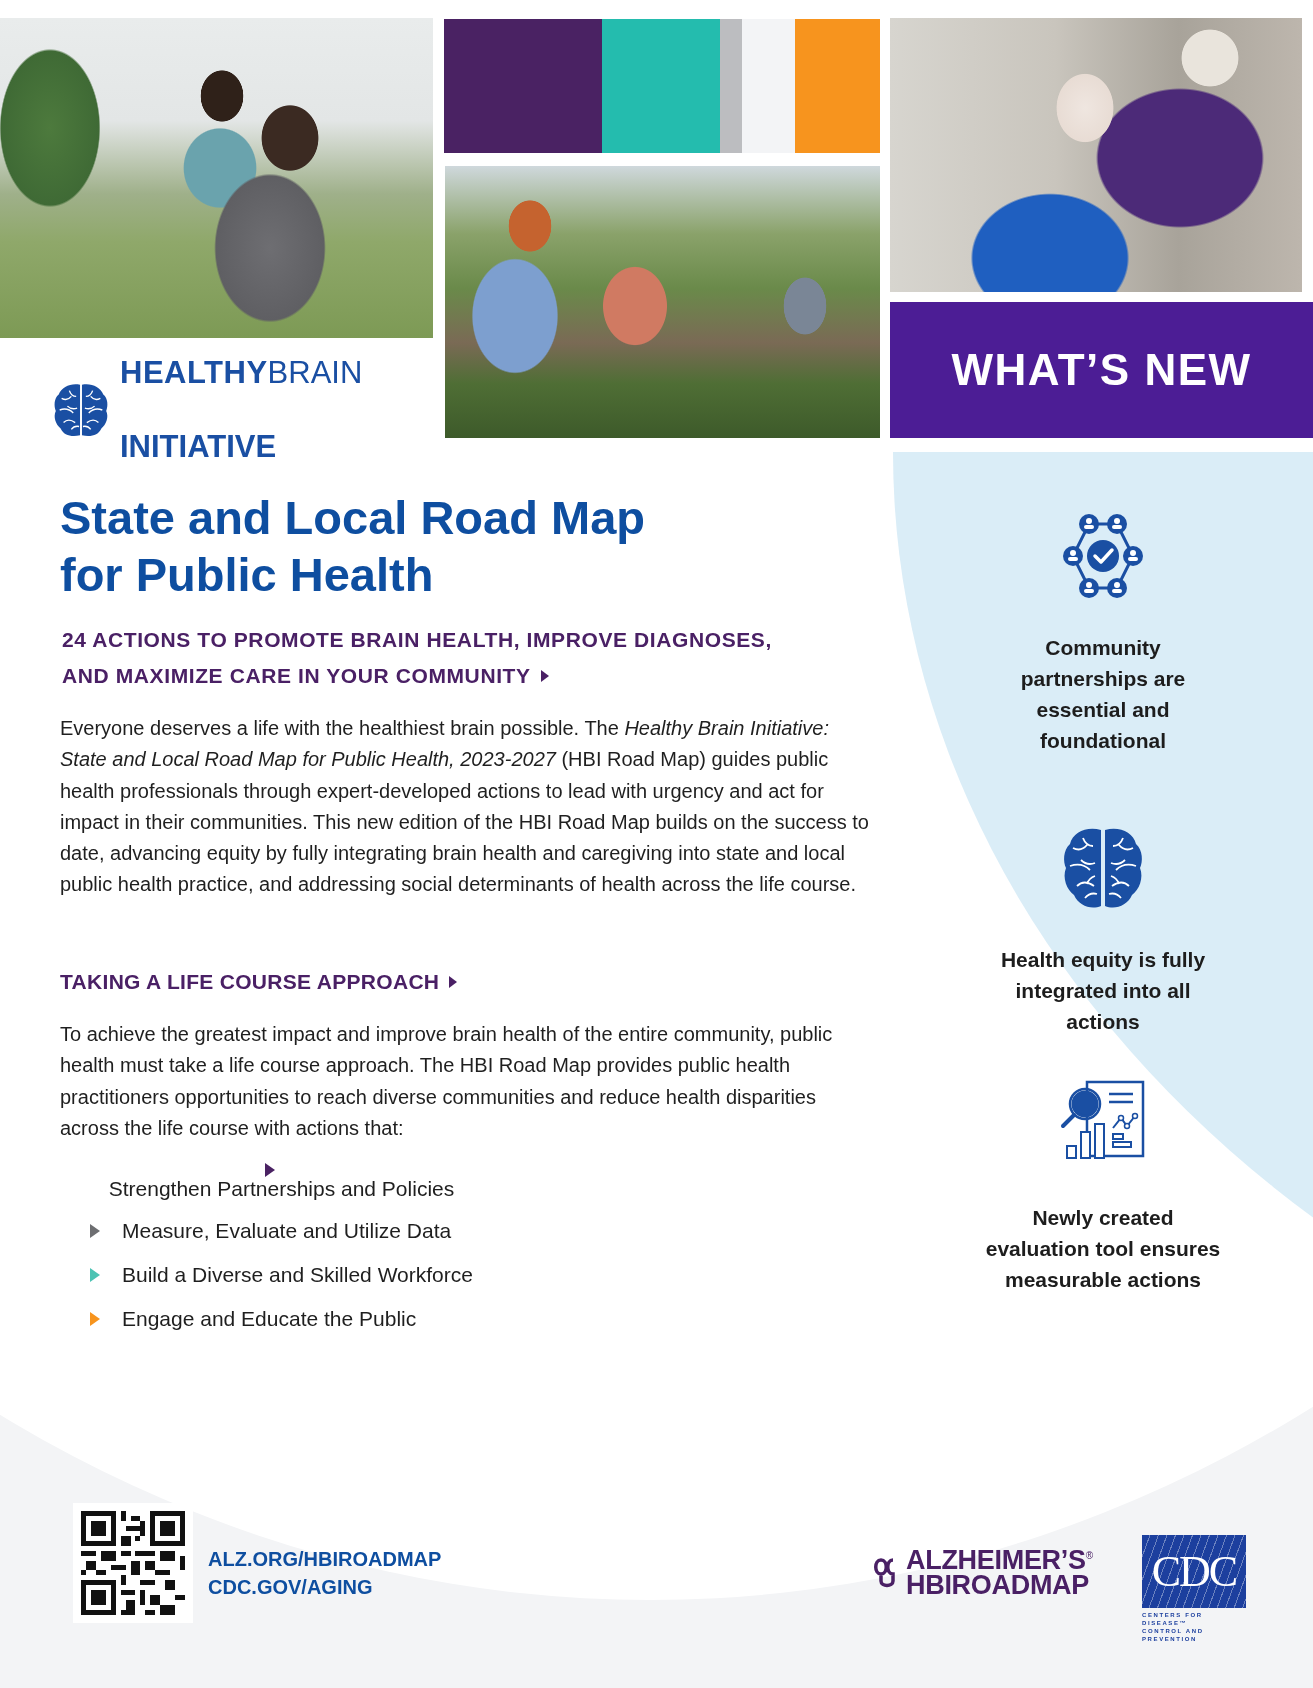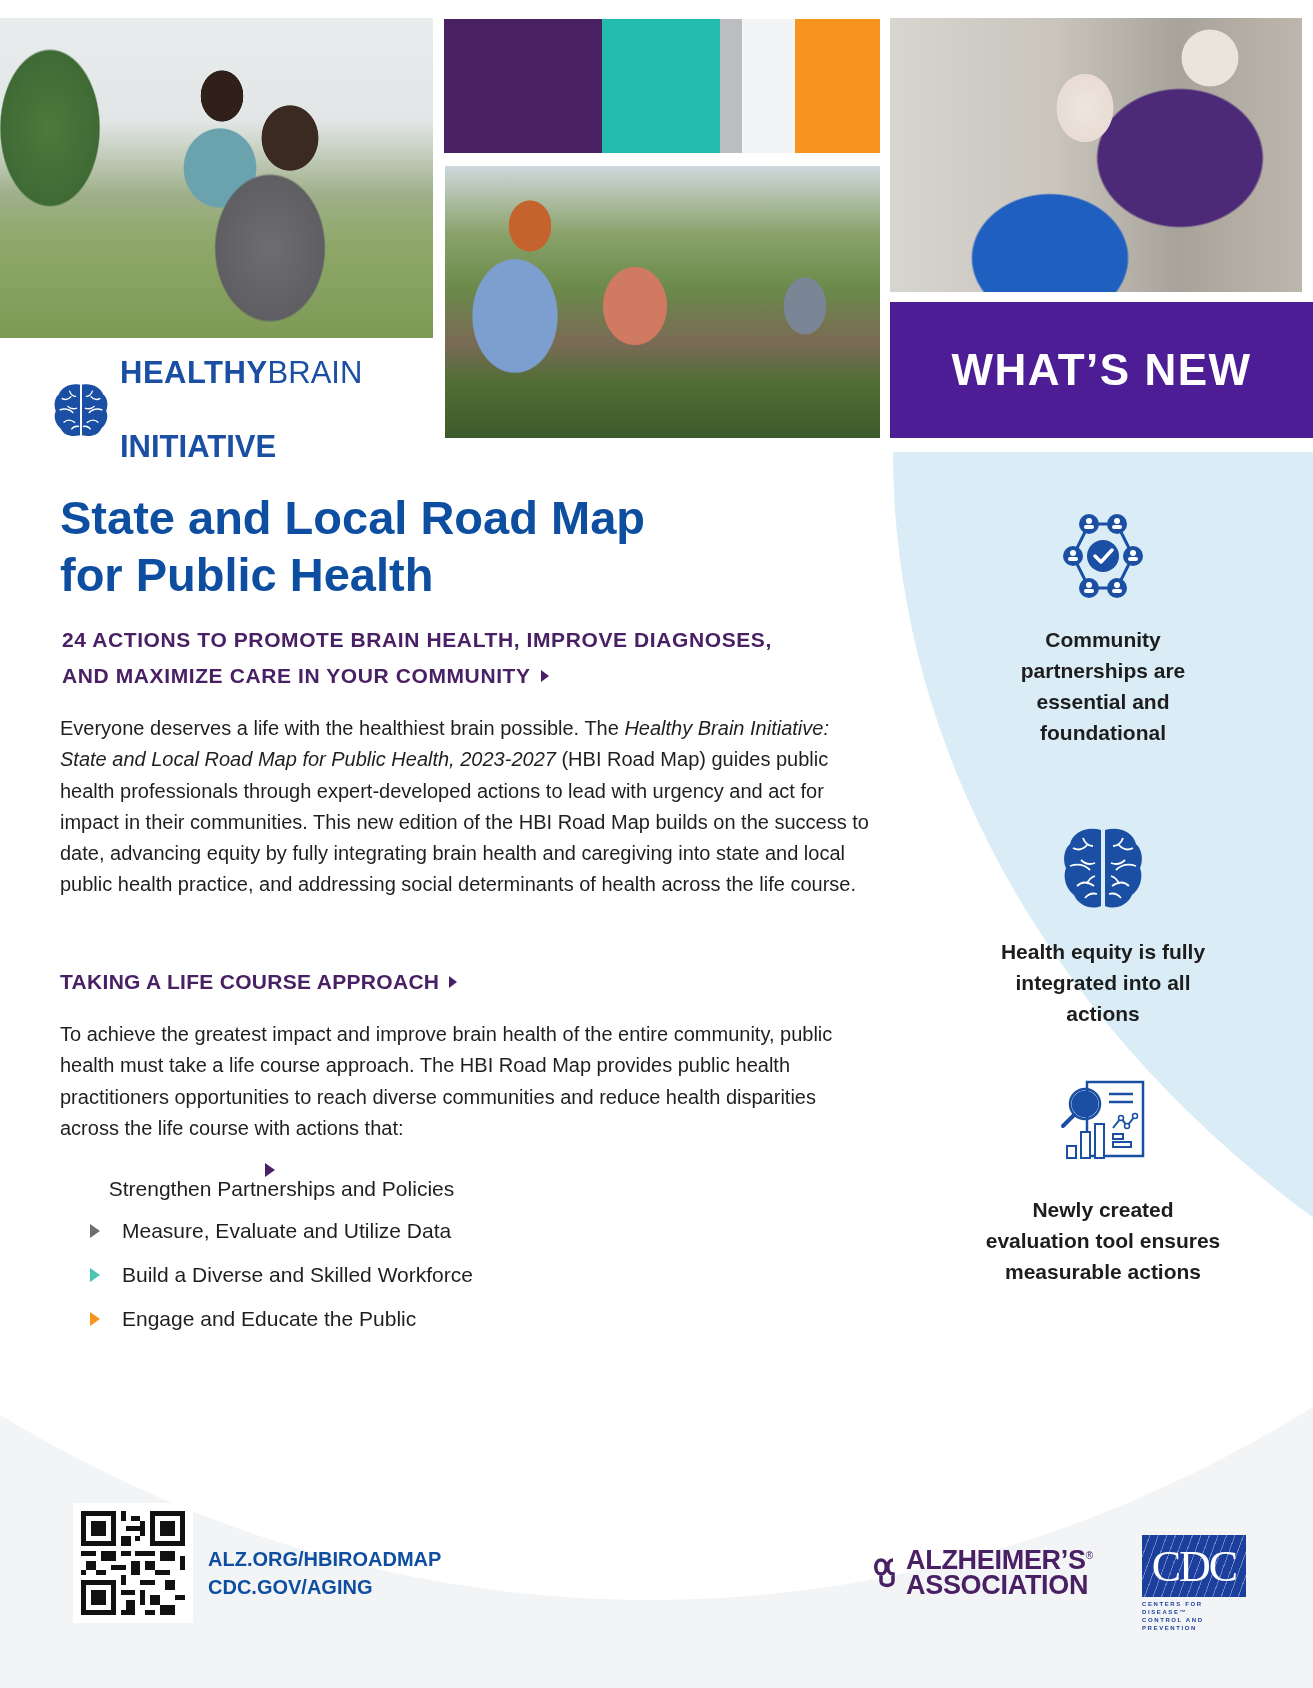--- a/index.html
+++ b/index.html
@@ -77,20 +77,21 @@
   .right-panel {
     position: absolute; left: 893px; top: 452px; width: 420px; height: 1040px;
     background: #daedf7;
     border-bottom-left-radius: 0;
     clip-path: ellipse(1300px 1040px at 1300px 0px);
   }
   .feature {
     position: absolute; left: 893px; width: 420px;
     display: flex; flex-direction: column; align-items: center;
     text-align: center;
+    gap: 8px;
   }
   .feature .ficon { width: 96px; height: 96px; margin-bottom: 20px; }
   .feature .ftext {
     font-weight: 700; font-size: 21px; line-height: 31px; color: #1d1d1d; width: 240px;
   }
 
   
   .title {
     position: absolute; left: 60px; top: 483px; width: 800px;
     color: #0e4ea0; font-size: 47px; font-weight: 700; line-height: 57px; margin-top: 6px;
@@ -130,21 +131,21 @@
   .qr { position: absolute; left: 73px; top: 1503px; width: 120px; height: 120px; background: #fff; padding: 8px; }
   .links {
     position: absolute; left: 208px; top: 1545px;
     color: #0e4ea0; font-size: 20px; font-weight: 700; line-height: 28px;
   }
   .alz-logo { position: absolute; left: 872px; top: 1543px; display: flex; align-items: center; }
   .alz-logo .alz-text { color: #4a2065; font-weight: 900; font-size: 27px; line-height: 25px; letter-spacing: -0.3px; }
   .alz-logo sup { font-size: 10px; font-weight: 400; }
   .cdc-logo { position: absolute; left: 1142px; top: 1535px; width: 104px; }
   .cdc-box {
-    width: 104px; height: 62px; background: #1c3f9e; color: #fff;
+    width: 104px; height: 73px; background: #1c3f9e; color: #fff;
     font-family: "Liberation Serif", serif; font-size: 44px; font-weight: 400;
     display: flex; align-items: center; justify-content: center; letter-spacing: -2px;
     background-image: repeating-linear-gradient(110deg, rgba(255,255,255,0.0) 0 7px, rgba(255,255,255,0.35) 7px 8px);
   }
   .cdc-sub { font-size: 6px; color: #1c3f9e; font-weight: 700; letter-spacing: 1.6px; margin-top: 3px; line-height: 8px; }
 </style>
 </head>
 <body>
 
 <div class="page-bg"></div>
@@ -329,21 +330,21 @@
   <div>ALZ.ORG/HBIROADMAP</div>
   <div>CDC.GOV/AGING</div>
 </div>
 
 <div class="alz-logo">
   <svg width="30" height="34" viewBox="0 0 30 34">
     <path d="M9 20 C2 20 2 6 9 6 C16 6 16 20 9 20 L9 27 C9 33 21 33 21 27 L21 20 C14 20 14 6 21 6" fill="none" stroke="#4a2065" stroke-width="3.5"></path>
   </svg>
   <div class="alz-text" style="margin-left:4px;">
     <div><span>ALZHEIMER’S</span><sup>®</sup></div>
-    <div>ASSOCIATION</div>
+    <div>HBIROADMAP</div>
   </div>
 </div>
 
 <div class="cdc-logo">
   <div class="cdc-box">CDC</div>
   <div class="cdc-sub">
     <div>CENTERS FOR DISEASE™</div>
     <div>CONTROL AND PREVENTION</div>
   </div>
 </div>

